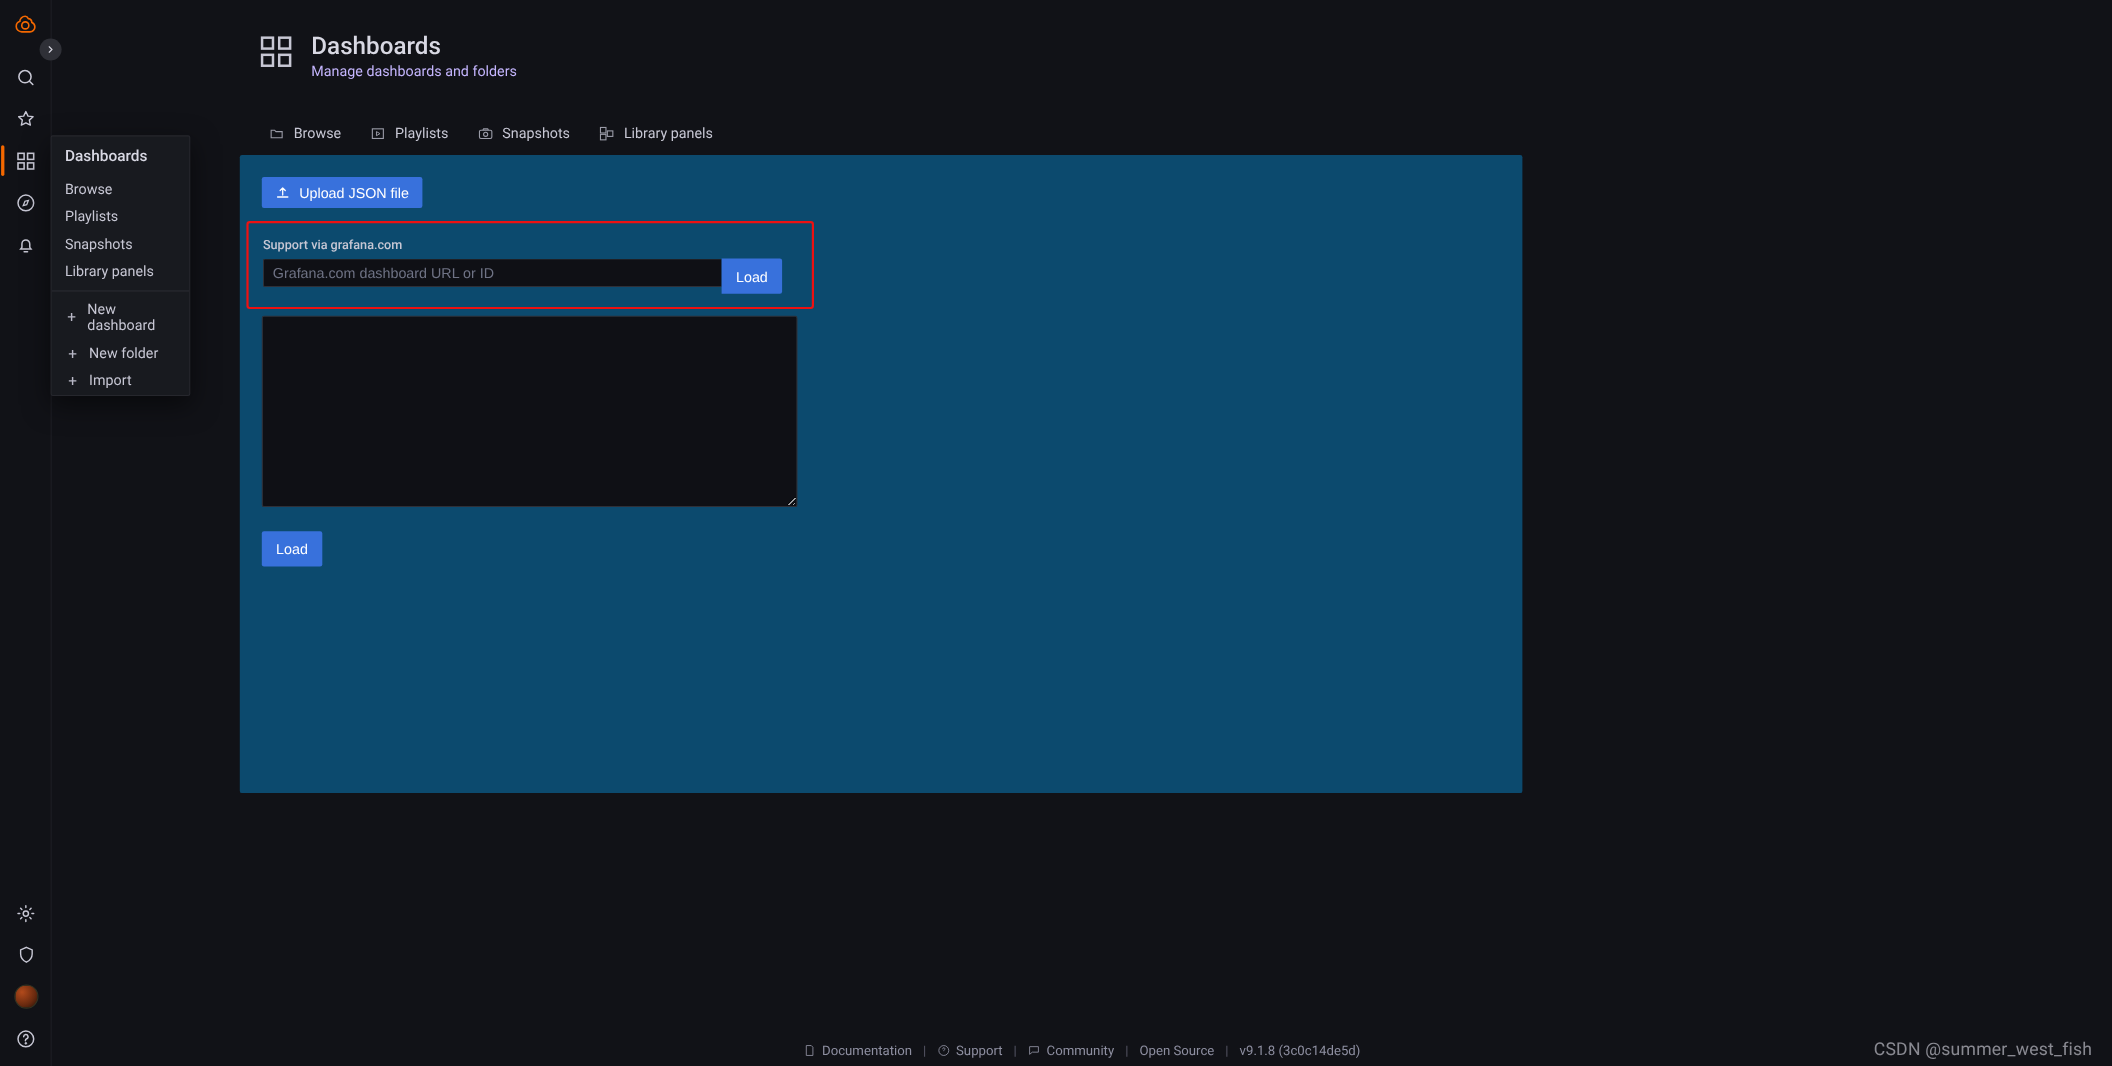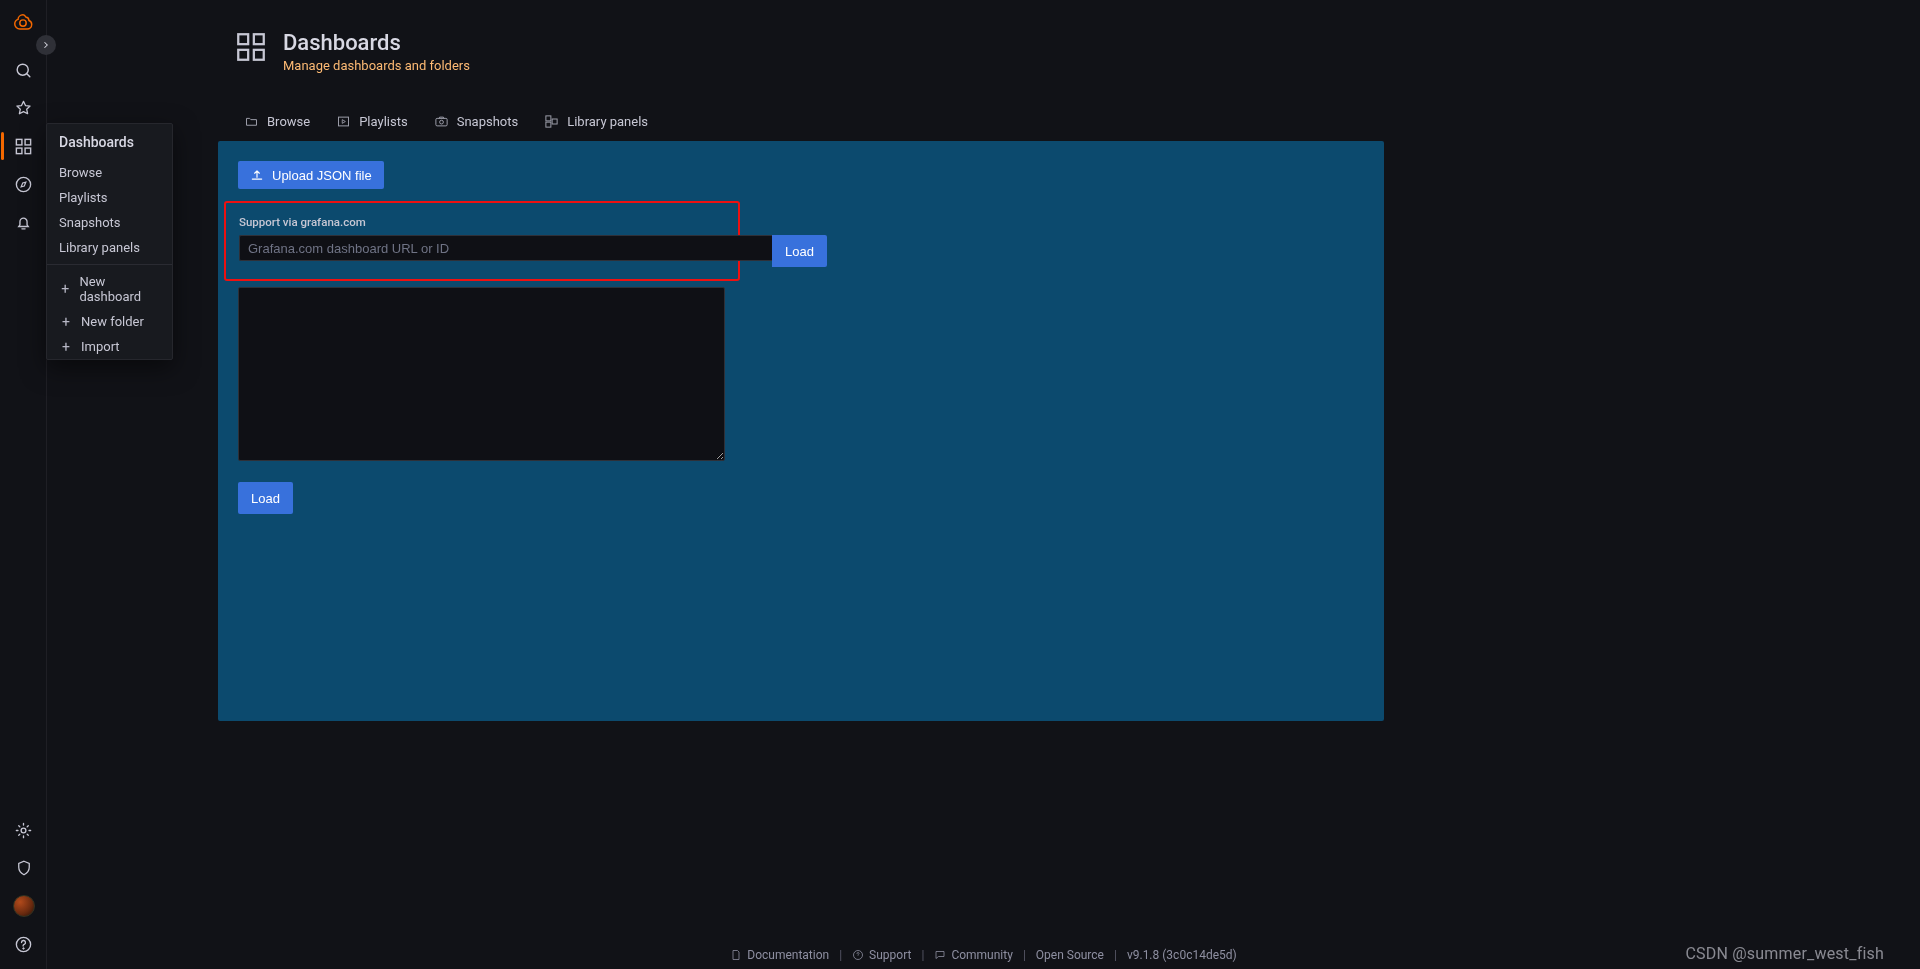--- a/index.html
+++ b/index.html
@@ -112,21 +112,21 @@
   }
   .page-header {
     display:flex; align-items:flex-start; gap:15px;
     padding-top: 30px;
   }
   .page-title-icon svg { stroke:#c7c7d4; }
   .page-title-text h1 {
     font-size: 22px; color:#d8d8e3; font-weight:500; line-height:1.2;
   }
   .page-title-text .subtitle {
-    font-size: 13px; color:#fdba74; margin-top:2px;
+    font-size: 13px; color:#c4b5fd; margin-top:2px;
   }
 
   .tabs {
     display:flex; gap:26px;
     padding-left: 26px;
     margin-top: 32px;
     height: 32px;
     align-items:center;
     font-size: 13px;
     color: #c7c7d4;
@@ -166,21 +166,21 @@
     border: 2px solid #e11;
     border-radius: 3px;
     padding: 12px 13px 18px 13px;
     width: 516px;
     margin-left: 6px;
     margin-top: 12px;
   }
 
   .url-row {
     display:flex; align-items:stretch;
-    width: 588px; height: 26px;
+    width: 472px; height: 26px;
     margin-top: 4px;
   }
   .url-input {
     flex:1;
     background:#0f1015;
     border:1px solid #2e3038;
     border-right:none;
     border-radius:2px 0 0 2px;
     padding: 0 8px;
     color:#ccc;
@@ -211,21 +211,21 @@
     height: 28px;
     display:flex; align-items:center; justify-content:center;
     gap: 10px;
     font-size: 12px; color:#8e8fa1;
   }
   .footer .flink { display:inline-flex; align-items:center; gap:5px; color:#8e8fa1; }
   .footer .sepbar { color:#575767; }
 
   
   .watermark {
-    position:absolute; right:36px; bottom:6px;
+    position:absolute; right:18px; bottom:6px;
     font-size:16px; color:#c9c9d3; opacity:.65;
     letter-spacing:.2px;
   }
 </style>
 </head>
 <body>
 
 <div class="nav-rail">
   <div class="logo-wrap">
     <svg width="22" height="22" viewBox="0 0 24 24" fill="none">

